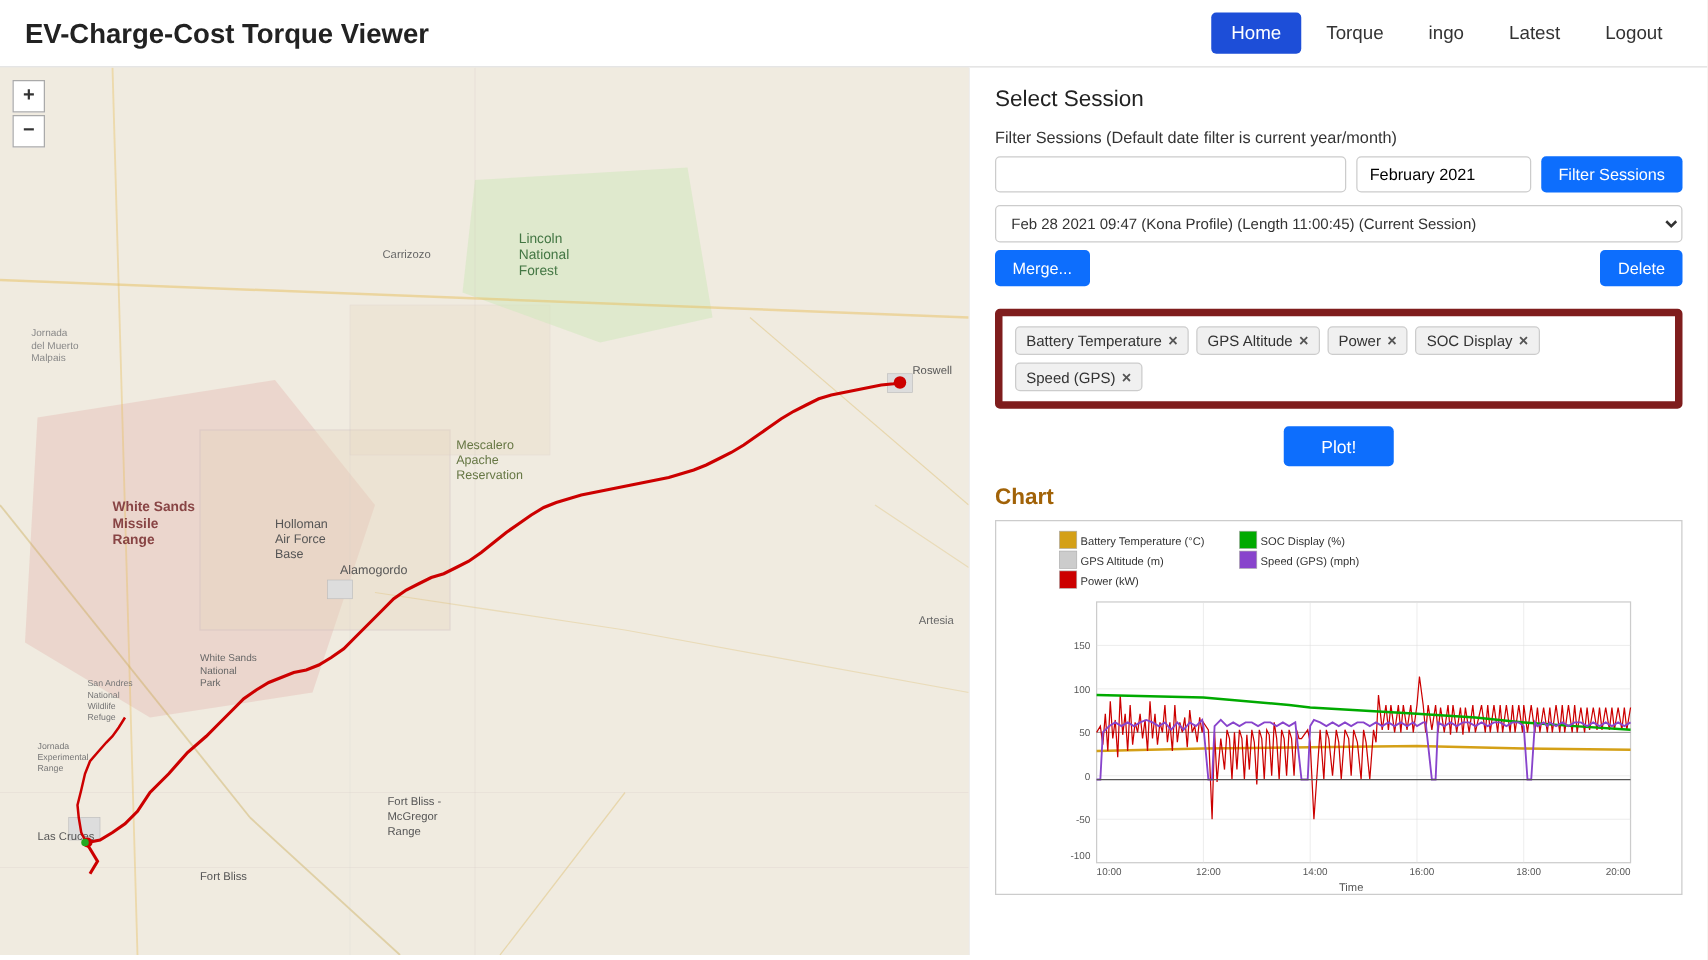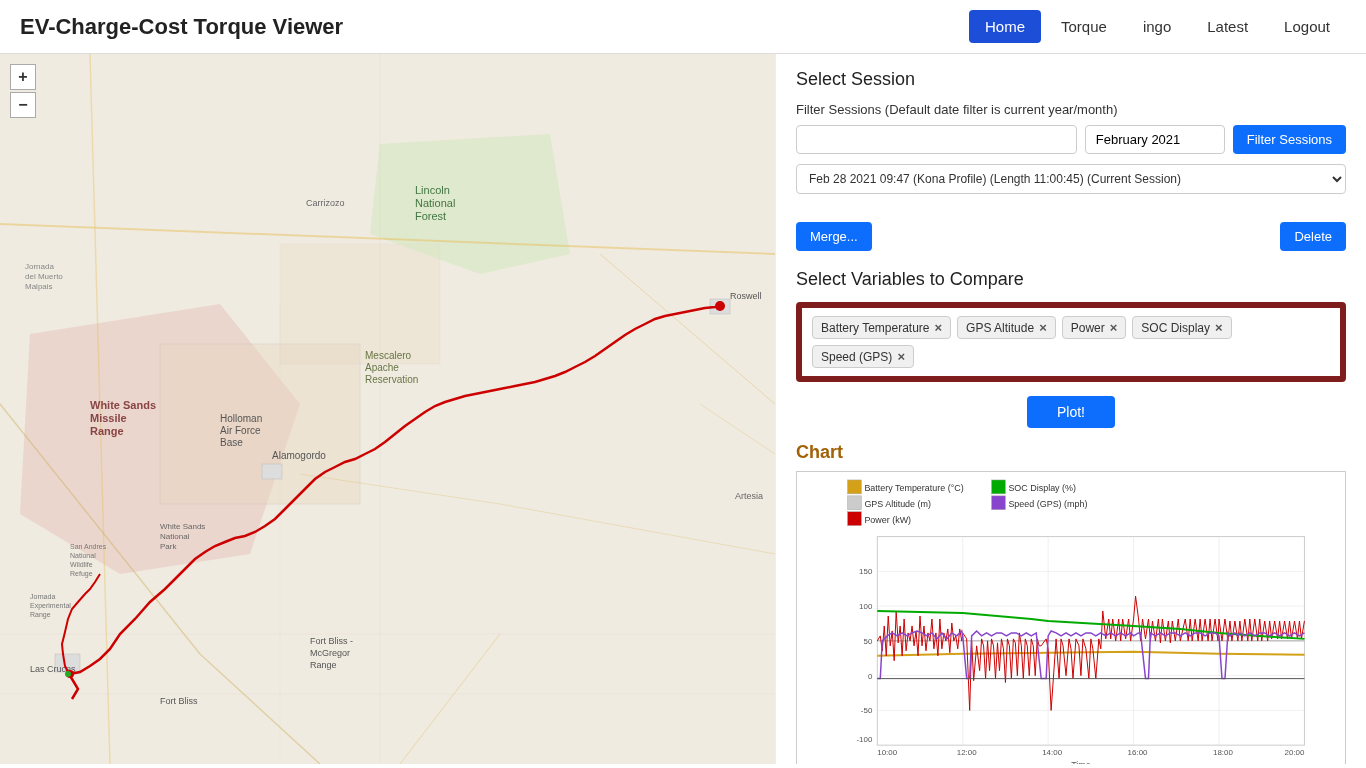--- a/index.html
+++ b/index.html
@@ -126,21 +126,21 @@
       padding: 7px 14px;
       cursor: pointer;
       font-size: 13px;
       white-space: nowrap;
     }
 
     
     .session-row {
       display: flex;
       gap: 8px;
-      margin-bottom: 28px;
+      margin-bottom: 6px;
       align-items: center;
     }
     .session-select {
       flex: 1;
       border: 1px solid #ccc;
       border-radius: 4px;
       padding: 6px 8px;
       font-size: 12px;
       color: #333;
       background: white;
@@ -372,21 +372,20 @@
         <option>Feb 28 2021 09:47 (Kona Profile) (Length 11:00:45) (Current Session)</option>
       </select>
     </div>
 
     <div class="session-actions">
       <button class="btn-primary">Merge...</button>
       <button class="btn-primary">Delete</button>
     </div>
 
     <div class="variables-section">
-      <div class="section-title">Select Variables to Compare</div>
       <div class="variables-box">
         <div class="tag-row">
           <div class="tag">
             <span>Battery Temperature</span>
             <span class="tag-close">×</span>
           </div>
           <div class="tag">
             <span>GPS Altitude</span>
             <span class="tag-close">×</span>
           </div>

